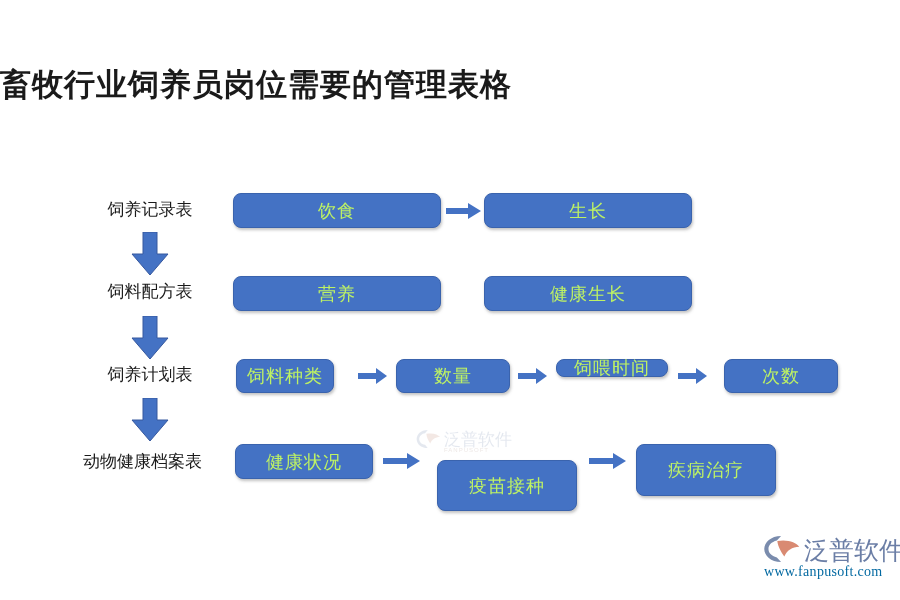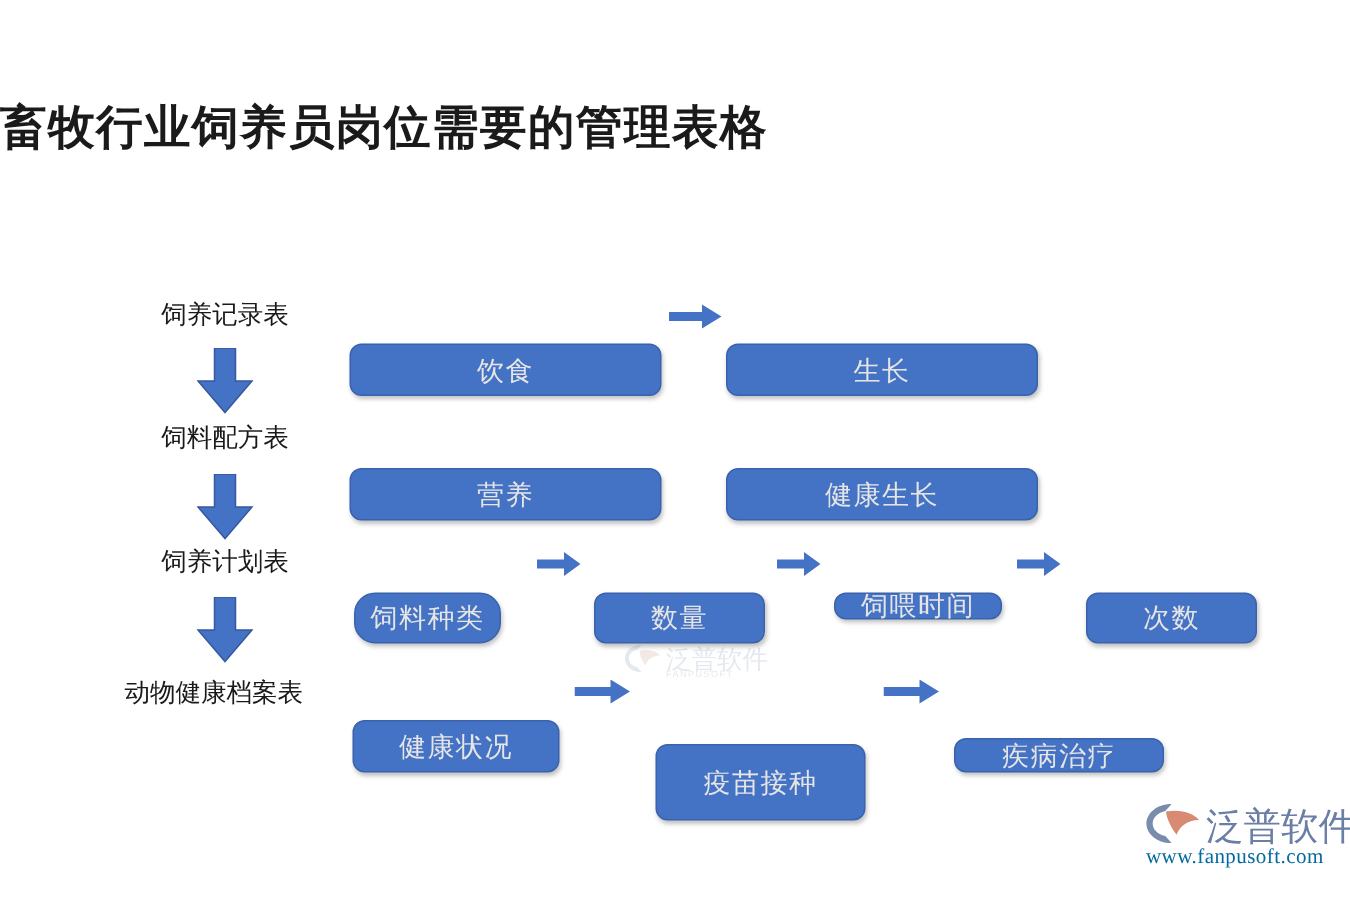--- a/index.html
+++ b/index.html
@@ -84,32 +84,31 @@
     position: absolute;
     z-index: 3;
   }
 
   
   .node-box {
     position: absolute;
     background: #4472c4;
     border: 1px solid #3a63ad;
     border-radius: 8px;
-    color: #e5e5e5;
+    color: #bef264;
     display: flex;
     align-items: center;
     justify-content: center;
     font-size: 18px;
     letter-spacing: 1px;
     box-shadow: 1px 2px 3px rgba(80, 80, 80, 0.35);
     box-sizing: border-box;
     font-family: "Liberation Serif", "DejaVu Serif", serif;
     z-index: 3;
     white-space: nowrap;
-    margin-top: 36px;
   }
 
   
   .h-arrow {
     position: absolute;
     z-index: 3;
   }
 
   
   .brand-logo {
@@ -183,21 +182,21 @@
   <div class="node-box" style="left:233px; top:276px; width:208px; height:35px;">营养</div>
 
   <div class="node-box" style="left:484px; top:276px; width:208px; height:35px;">健康生长</div>
 
   <svg class="down-arrow" style="left:131px; top:316px;" width="38" height="44" viewBox="0 0 38 44">
     <path d="M12 0 L26 0 L26 22 L37 22 L19 43 L1 22 L12 22 Z" fill="#4472c4" stroke="#36589e" stroke-width="1"></path>
   </svg>
 
   <div class="row-label" style="left:60px; top:363px; width:180px;">饲养计划表</div>
 
-  <div class="node-box" style="left:236px; top:359px; width:98px; height:34px;border-radius:14px;">饲料种类</div>
+  <div class="node-box" style="left:236px; top:359px; width:98px; height:34px;">饲料种类</div>
 
   <svg class="h-arrow" style="left:358px; top:368px;" width="30" height="16" viewBox="0 0 30 16">
     <path d="M0 5 L18 5 L18 0 L29 8 L18 16 L18 11 L0 11 Z" fill="#4472c4"></path>
   </svg>
 
   <div class="node-box" style="left:396px; top:359px; width:114px; height:34px;">数量</div>
 
   <svg class="h-arrow" style="left:518px; top:368px;" width="30" height="16" viewBox="0 0 30 16">
     <path d="M0 5 L18 5 L18 0 L29 8 L18 16 L18 11 L0 11 Z" fill="#4472c4"></path>
   </svg>
@@ -221,21 +220,21 @@
   <svg class="h-arrow" style="left:383px; top:453px;" width="38" height="17" viewBox="0 0 38 17">
     <path d="M0 5 L24 5 L24 0 L37 8 L24 16 L24 11 L0 11 Z" fill="#4472c4"></path>
   </svg>
 
   <div class="node-box" style="left:437px; top:460px; width:140px; height:51px;">疫苗接种</div>
 
   <svg class="h-arrow" style="left:589px; top:453px;" width="38" height="17" viewBox="0 0 38 17">
     <path d="M0 5 L24 5 L24 0 L37 8 L24 16 L24 11 L0 11 Z" fill="#4472c4"></path>
   </svg>
 
-  <div class="node-box" style="left:636px; top:456px; width:140px; height:23px;">疾病治疗</div>
+  <div class="node-box" style="left:636px; top:444px; width:140px; height:52px;">疾病治疗</div>
 
   <div class="brand-logo">
     <svg class="brand-mark" viewBox="0 0 40 30">
       <path d="M19 1 C8 1 1 8 1 15 C1 22 8 29 19 29 L14.5 24 C8.5 22.5 5.5 19 5.5 15 C5.5 11 8.5 7.5 14.5 6 Z" fill="#7a8cad"></path>
       <path d="M15 6.5 C26 4.5 35 8 38.5 12.5 C31 12.5 25 16.5 22.5 23 C19 18.5 15.5 12 15 6.5 Z" fill="#d98a72"></path>
     </svg>
     <div class="brand-name">泛普软件</div>
     <div class="brand-url">www.fanpusoft.com</div>
   </div>
 

